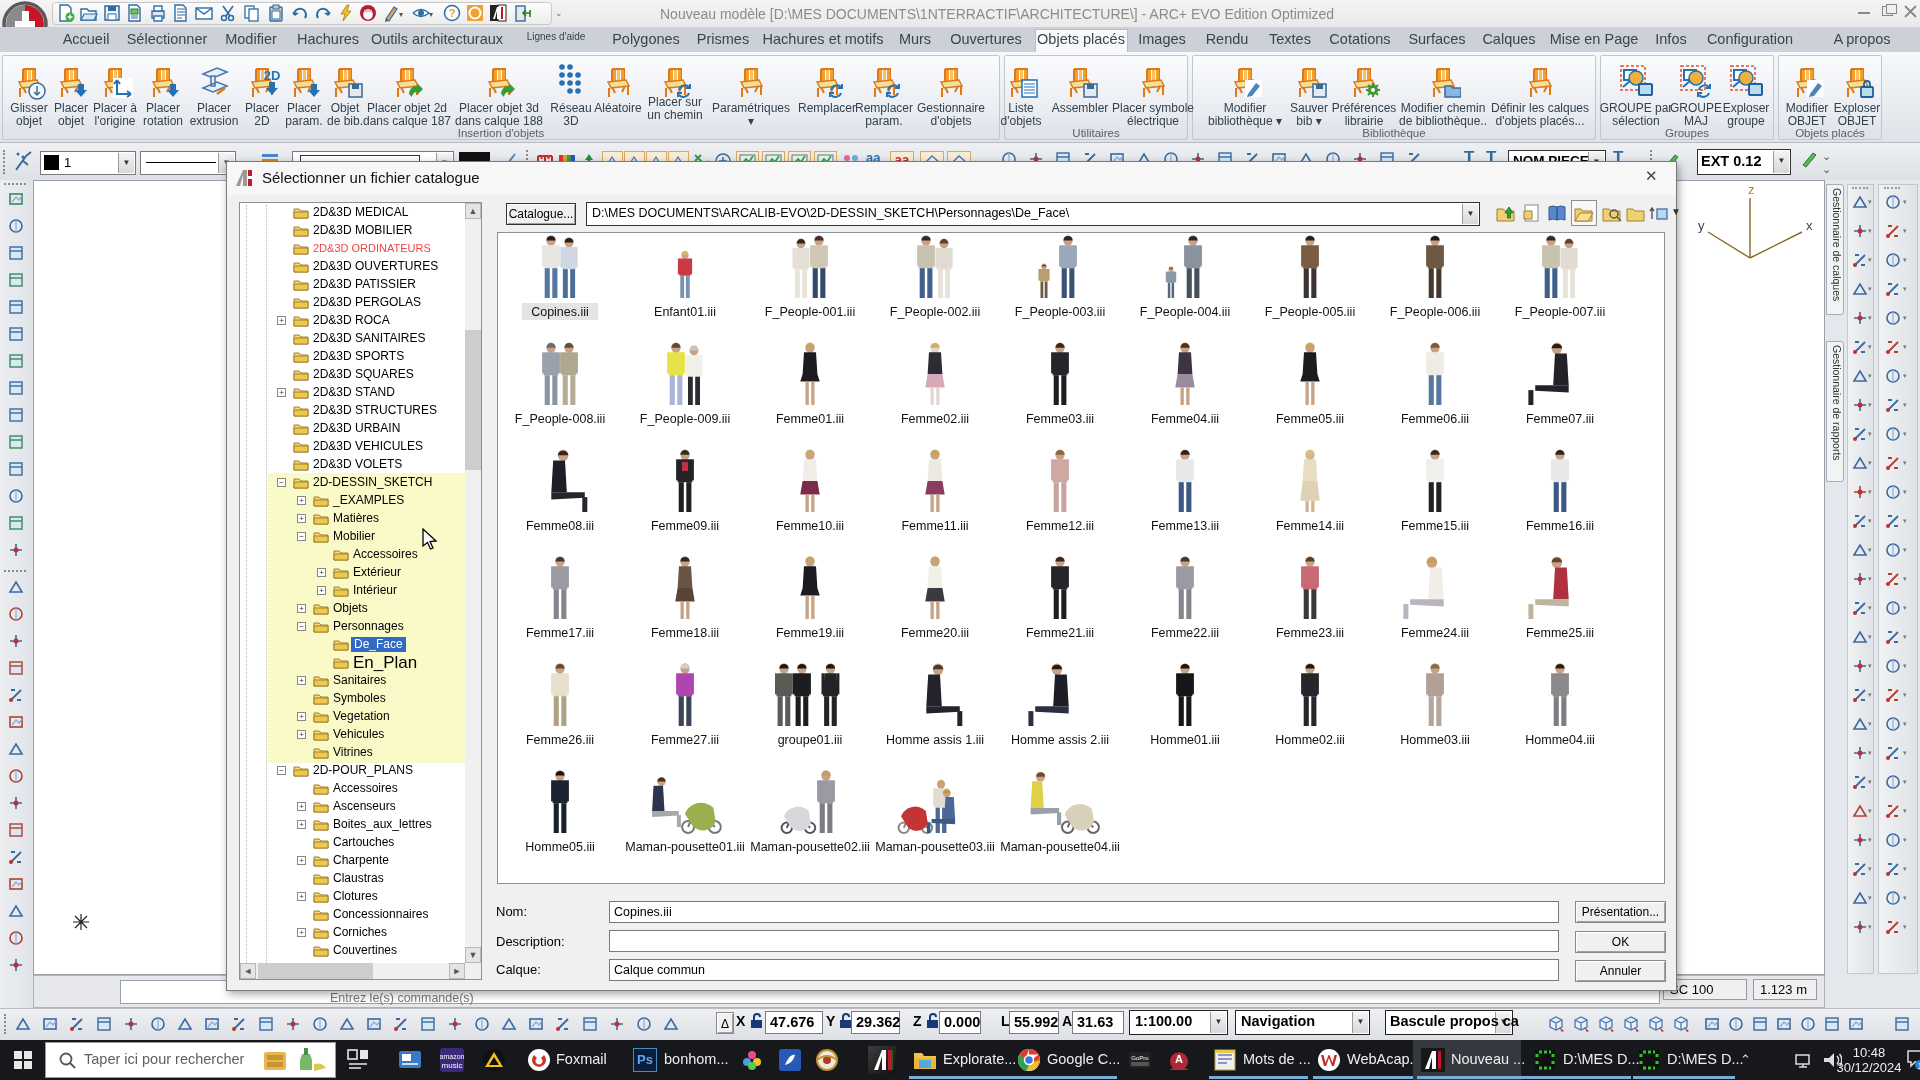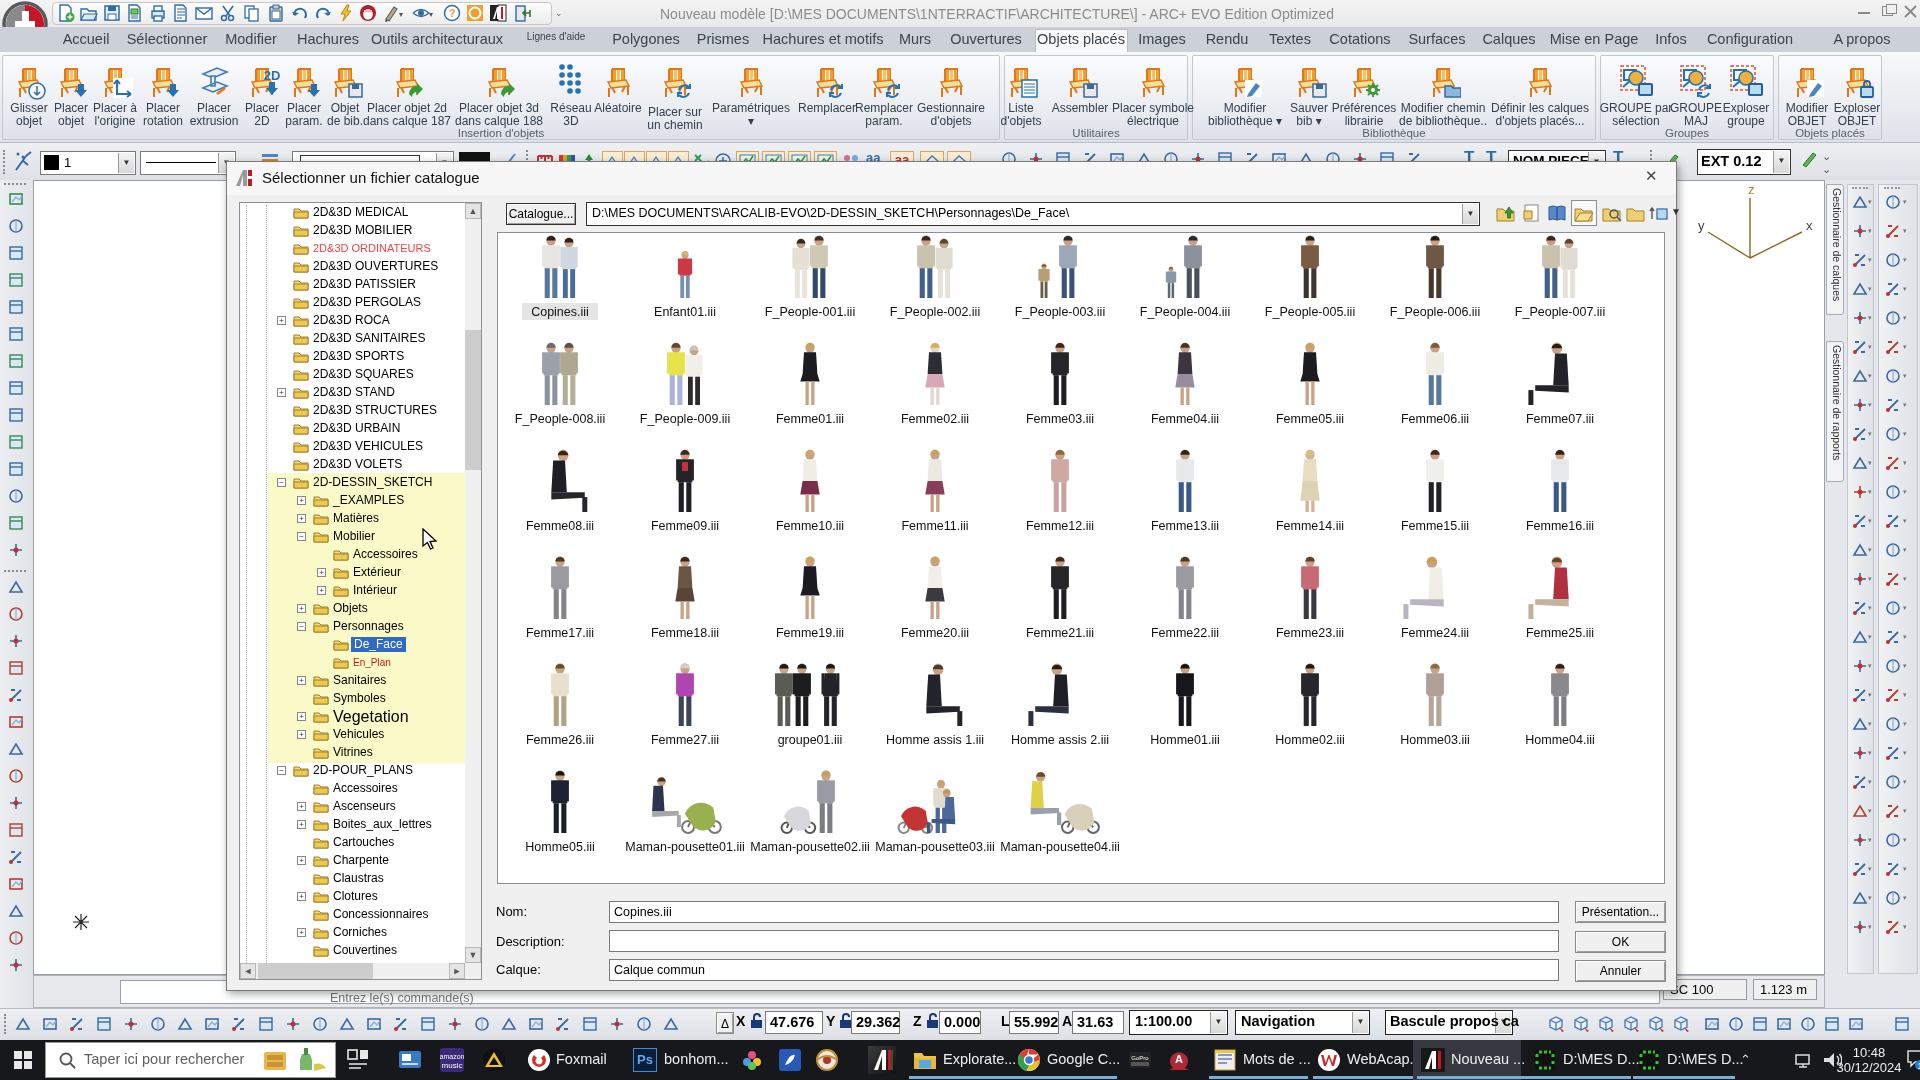--- a/index.html
+++ b/index.html
@@ -299,21 +299,21 @@
     <g stroke="#e07818" stroke-width="2" fill="none">
       <path d="M10 3 L22 3 L22 15 M10 3 L10 15"></path>
     </g>
     <rect x="11" y="4" width="3" height="11" fill="#f0a030"></rect>
     <rect x="15" y="4" width="3" height="11" fill="#f8c060"></rect>
     <rect x="19" y="4" width="3" height="11" fill="#f0a030"></rect>
     <path d="M6 16 L24 14 L27 20 L9 22 z" fill="#f0e09a" stroke="#e07818" stroke-width="1.5"></path>
     <path d="M7 22 L7 31 M26 20 L26 29 M10 21 L13 27 M23 20 L20 26" stroke="#e07818" stroke-width="2" fill="none"></path>
     <path d="M20 24 a6 6 0 0 1 10 -3 M31 18 L31 22 L27 22 M30 27 a6 6 0 0 1 -10 2 M19 31 L19 27 L23 27" stroke="#2472b4" stroke-width="2" fill="none"></path>
   </svg>
-<div class="rlbl" style="left:620px;top:106px;width:110px">Placer sur<br>un chemin</div>
+<div class="rlbl" style="left:620px;top:96px;width:110px">Placer sur<br>un chemin</div>
 <svg style="position:absolute;left:735px;top:66px" width="34" height="34" viewBox="0 0 34 34">
     <g stroke="#e07818" stroke-width="2" fill="none">
       <path d="M10 3 L22 3 L22 15 M10 3 L10 15"></path>
     </g>
     <rect x="11" y="4" width="3" height="11" fill="#f0a030"></rect>
     <rect x="15" y="4" width="3" height="11" fill="#f8c060"></rect>
     <rect x="19" y="4" width="3" height="11" fill="#f0a030"></rect>
     <path d="M6 16 L24 14 L27 20 L9 22 z" fill="#f0e09a" stroke="#e07818" stroke-width="1.5"></path>
     <path d="M7 22 L7 31 M26 20 L26 29 M10 21 L13 27 M23 20 L20 26" stroke="#e07818" stroke-width="2" fill="none"></path>
   </svg>
@@ -1546,38 +1546,38 @@
 <div style="position:absolute;left:333px;top:619px;height:15px;color:#000;font-size:12px;line-height:15px;white-space:nowrap">Personnages</div>
 <svg style="position:absolute;left:333px;top:638px" width="16" height="13">
     <path d="M1 3 L6 3 L8 5 L15 5 L15 12 L1 12 z" fill="#f5d876" stroke="#a08030" stroke-width="1"></path>
     <path d="M1 6 L15 6 L15 12 L1 12 z" fill="#edc94e" stroke="#a08030" stroke-width="1"></path>
   </svg>
 <div style="position:absolute;left:351px;top:637px;height:15px;background:#316ac5;color:#fff;font-size:12px;line-height:15px;padding:0 3px">De_Face</div>
 <svg style="position:absolute;left:333px;top:656px" width="16" height="13">
     <path d="M1 3 L6 3 L8 5 L15 5 L15 12 L1 12 z" fill="#f5d876" stroke="#a08030" stroke-width="1"></path>
     <path d="M1 6 L15 6 L15 12 L1 12 z" fill="#edc94e" stroke="#a08030" stroke-width="1"></path>
   </svg>
-<div style="position:absolute;left:353px;top:655px;height:15px;color:#b91c1c;font-size:10px;line-height:15px;white-space:nowrap">En_Plan</div>
+<div style="position:absolute;left:353px;top:655px;height:15px;color:#000000;font-size:17px;line-height:15px;white-space:nowrap">En_Plan</div>
 <div class="tbox" style="left:297px;top:676px">+</div>
 <svg style="position:absolute;left:313px;top:674px" width="16" height="13">
     <path d="M1 3 L6 3 L8 5 L15 5 L15 12 L1 12 z" fill="#f5d876" stroke="#a08030" stroke-width="1"></path>
     <path d="M1 6 L15 6 L15 12 L1 12 z" fill="#edc94e" stroke="#a08030" stroke-width="1"></path>
   </svg>
 <div style="position:absolute;left:333px;top:673px;height:15px;color:#000;font-size:12px;line-height:15px;white-space:nowrap">Sanitaires</div>
 <svg style="position:absolute;left:313px;top:692px" width="16" height="13">
     <path d="M1 3 L6 3 L8 5 L15 5 L15 12 L1 12 z" fill="#f5d876" stroke="#a08030" stroke-width="1"></path>
     <path d="M1 6 L15 6 L15 12 L1 12 z" fill="#edc94e" stroke="#a08030" stroke-width="1"></path>
   </svg>
 <div style="position:absolute;left:333px;top:691px;height:15px;color:#000;font-size:12px;line-height:15px;white-space:nowrap">Symboles</div>
 <div class="tbox" style="left:297px;top:712px">+</div>
 <svg style="position:absolute;left:313px;top:710px" width="16" height="13">
     <path d="M1 3 L6 3 L8 5 L15 5 L15 12 L1 12 z" fill="#f5d876" stroke="#a08030" stroke-width="1"></path>
     <path d="M1 6 L15 6 L15 12 L1 12 z" fill="#edc94e" stroke="#a08030" stroke-width="1"></path>
   </svg>
-<div style="position:absolute;left:333px;top:709px;height:15px;color:#000;font-size:16px;line-height:15px;white-space:nowrap">Vegetation</div>
+<div style="position:absolute;left:333px;top:709px;height:15px;color:#000;font-size:12px;line-height:15px;white-space:nowrap">Vegetation</div>
 <div class="tbox" style="left:297px;top:730px">+</div>
 <svg style="position:absolute;left:313px;top:728px" width="16" height="13">
     <path d="M1 3 L6 3 L8 5 L15 5 L15 12 L1 12 z" fill="#f5d876" stroke="#a08030" stroke-width="1"></path>
     <path d="M1 6 L15 6 L15 12 L1 12 z" fill="#edc94e" stroke="#a08030" stroke-width="1"></path>
   </svg>
 <div style="position:absolute;left:333px;top:727px;height:15px;color:#000;font-size:12px;line-height:15px;white-space:nowrap">Vehicules</div>
 <svg style="position:absolute;left:313px;top:746px" width="16" height="13">
     <path d="M1 3 L6 3 L8 5 L15 5 L15 12 L1 12 z" fill="#f5d876" stroke="#a08030" stroke-width="1"></path>
     <path d="M1 6 L15 6 L15 12 L1 12 z" fill="#edc94e" stroke="#a08030" stroke-width="1"></path>
   </svg>

